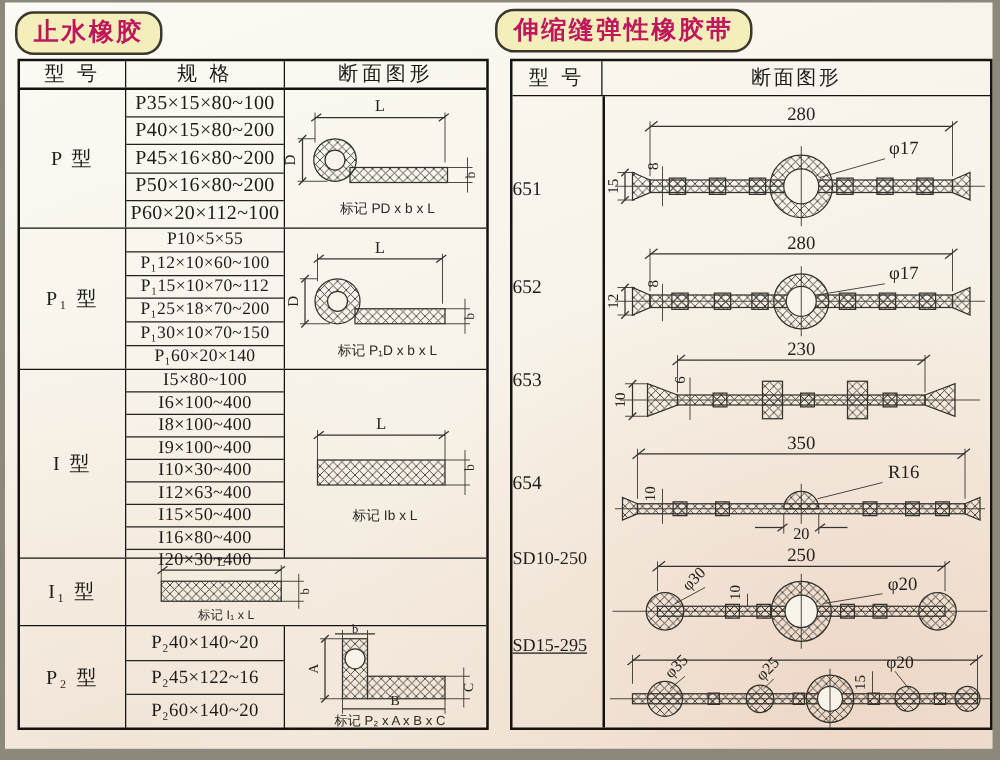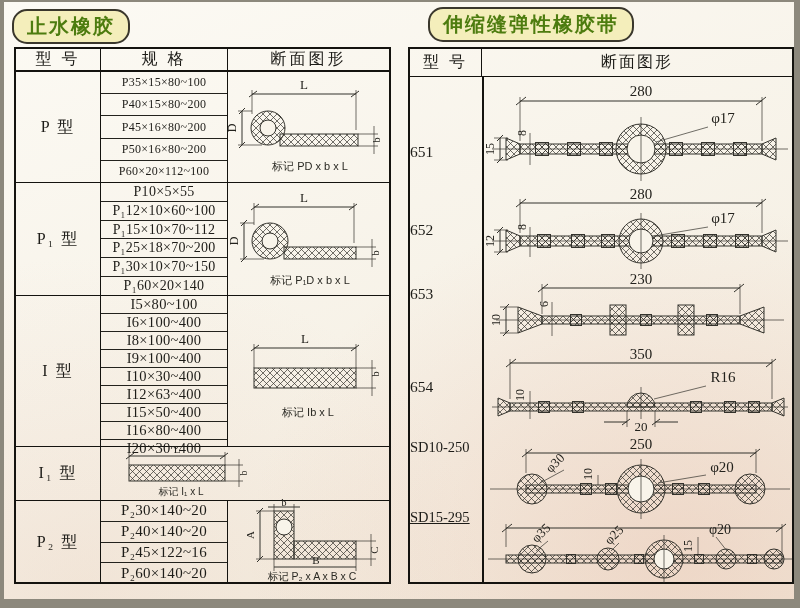--- a/index.html
+++ b/index.html
@@ -12,62 +12,62 @@
   .page {
     position: absolute; left: 4px; top: 2px; right: 6px; bottom: 9px;
     background:
       radial-gradient(ellipse at 85% 92%, rgba(228,170,150,0.30), rgba(228,170,150,0) 45%),
       radial-gradient(ellipse at 10% 98%, rgba(225,180,160,0.18), rgba(225,180,160,0) 40%),
       linear-gradient(160deg, #fcfaf4 0%, #f6f1e6 60%, #f1e9da 100%);
   }
   .badge {
     position: absolute;
     border: 2.5px solid #3a372c; border-radius: 15px;
-    background: #f4eebb; color: #4d7c0f;
+    background: #f4eebb; color: #be185d;
     font-family: Liberation Sans, sans-serif;
     font-weight: 700; font-size: 20px; line-height: 1;
     padding: 5px 13px 6px 13px; letter-spacing: 2px; white-space: nowrap;
   }
   .badge-left  { left: 8px;  top: 7px; }
-  .badge-right { left: 424px; top: 5px; }
+  .badge-right { left: 392px; top: 5px; }
 
   .ltable {
     position: absolute; left: 10px; top: 45px; width: 377px; height: 537px;
     border: 2.5px solid #14130f; display: flex; flex-direction: column;
   }
   .lheader { height: 26px; display: flex; border-bottom: 2px solid #14130f; align-items: stretch; }
   .lh-cell { display: flex; align-items: center; justify-content: center; font-size: 16px; letter-spacing: 3px; }
   .lh-model { width: 85px; border-right: 1.5px solid #14130f; }
   .lh-spec  { width: 127px; border-right: 1.5px solid #14130f; }
   .lh-diag  { flex: 1; }
   .lgroup { display: flex; border-bottom: 1.5px solid #14130f; }
   .lgroup:last-child { border-bottom: none; flex: 1; }
   .lg-model { width: 85px; border-right: 1.5px solid #14130f; display: flex; align-items: center; justify-content: center; font-size: 16px; letter-spacing: 2px; }
   .lg-specs { width: 127px; border-right: 1.5px solid #14130f; display: flex; flex-direction: column; }
   .lg-spec { flex: 1; display: flex; align-items: center; justify-content: center; border-bottom: 1px solid #23221d; white-space: nowrap; letter-spacing: 0.3px; }
   .lg-spec:last-child { border-bottom: none; font-family: Liberation Serif, serif; }
-  .g-p  .lg-spec { font-size: 12px; }
+  .g-p  .lg-spec { font-size: 16px; }
   .g-p1 .lg-spec { font-size: 14px; }
   .g-i  .lg-spec { font-size: 14.5px; text-align: right; }
   .g-i1 .lg-spec { font-size: 14.5px; }
   .g-p2 .lg-spec { font-size: 15px; }
   .lg-diag { flex: 1; position: relative; }
   .lg-diag svg { display: block; }
 
   .rtable {
     position: absolute; left: 404px; top: 45px; width: 386px; height: 537px;
     border: 2.5px solid #14130f;
   }
   .rheader { height: 28px; display: flex; border-bottom: 1.5px solid #14130f; }
   .rh-model { width: 72px; border-right: 1.5px solid #14130f; display: flex; align-items: center; justify-content: center; font-size: 16px; letter-spacing: 3px; }
   .rh-diag { flex: 1; display: flex; align-items: center; justify-content: center; font-size: 16px; letter-spacing: 2px; }
   .rbody { position: absolute; left: 0; top: 28px; right: 0; bottom: 0; }
   .rdivider { position: absolute; left: 72px; top: 0; bottom: 0; width: 1.5px; background: #14130f; }
   .rmodel { position: absolute; left: 0; width: 70px; text-align: left; font-size: 15.5px; white-space: nowrap; margin-top: 40px; }
-  .rm-651 { top: 26px; } .rm-652 { top: 104px; } .rm-653 { top: 168px; }
+  .rm-651 { top: 26px; } .rm-652 { top: 104px; } .rm-653 { top: 179px; }
   .rm-654 { top: 261px; } .rm-sd10 { top: 322px; font-size: 14.5px; } .rm-sd15 { top: 392px; font-size: 14.5px; text-decoration: underline; }
   .rdiag { position: absolute; left: 76px; }
   .rd-651 { top: 0; }   .rd-652 { top: 112px; } .rd-653 { top: 197px; }
   .rd-654 { top: 272px; } .rd-sd10 { top: 362px; } .rd-sd15 { top: 442px; }
 
   svg { overflow: visible; }
   svg text { font-family: "Liberation Serif", "DejaVu Serif", serif; fill: #23221d; }
   svg .cap { font-family: "Liberation Sans", "DejaVu Sans", sans-serif; fill: #2b2a24; }
   svg line, svg path, svg rect, svg circle { stroke: #33322c; fill: none; }
   svg .hatch { fill: url(#xh); stroke: #33322c; }
@@ -227,21 +227,20 @@
           <line class="thin" x1="138" y1="12" x2="138" y2="40"></line>
           <text x="146" y="26" font-size="10" text-anchor="middle" transform="rotate(-90 146 26)">b</text>
           <text class="cap" x="80" y="48" font-size="10" text-anchor="middle">标记 I₁  x L</text>
         </svg>
       </div>
     </div>
 
     <div class="lgroup g-p2">
       <div class="lg-model">P₂ 型</div>
       <div class="lg-specs">
-        <div class="lg-spec">P₂30×140~20</div>
         <div class="lg-spec">P₂40×140~20</div>
         <div class="lg-spec">P₂45×122~16</div>
         <div class="lg-spec">P₂60×140~20</div>
       </div>
       <div class="lg-diag">
         <svg viewBox="0 0 160 82" width="160" height="82">
           <line class="thin" x1="46" y1="10" x2="46" y2="3"></line>
             <line class="thin" x1="66" y1="10" x2="66" y2="3"></line>
           <line x1="40" y1="6" x2="72" y2="6"></line>
           <text x="56" y="5" font-size="10" text-anchor="middle">b</text>

